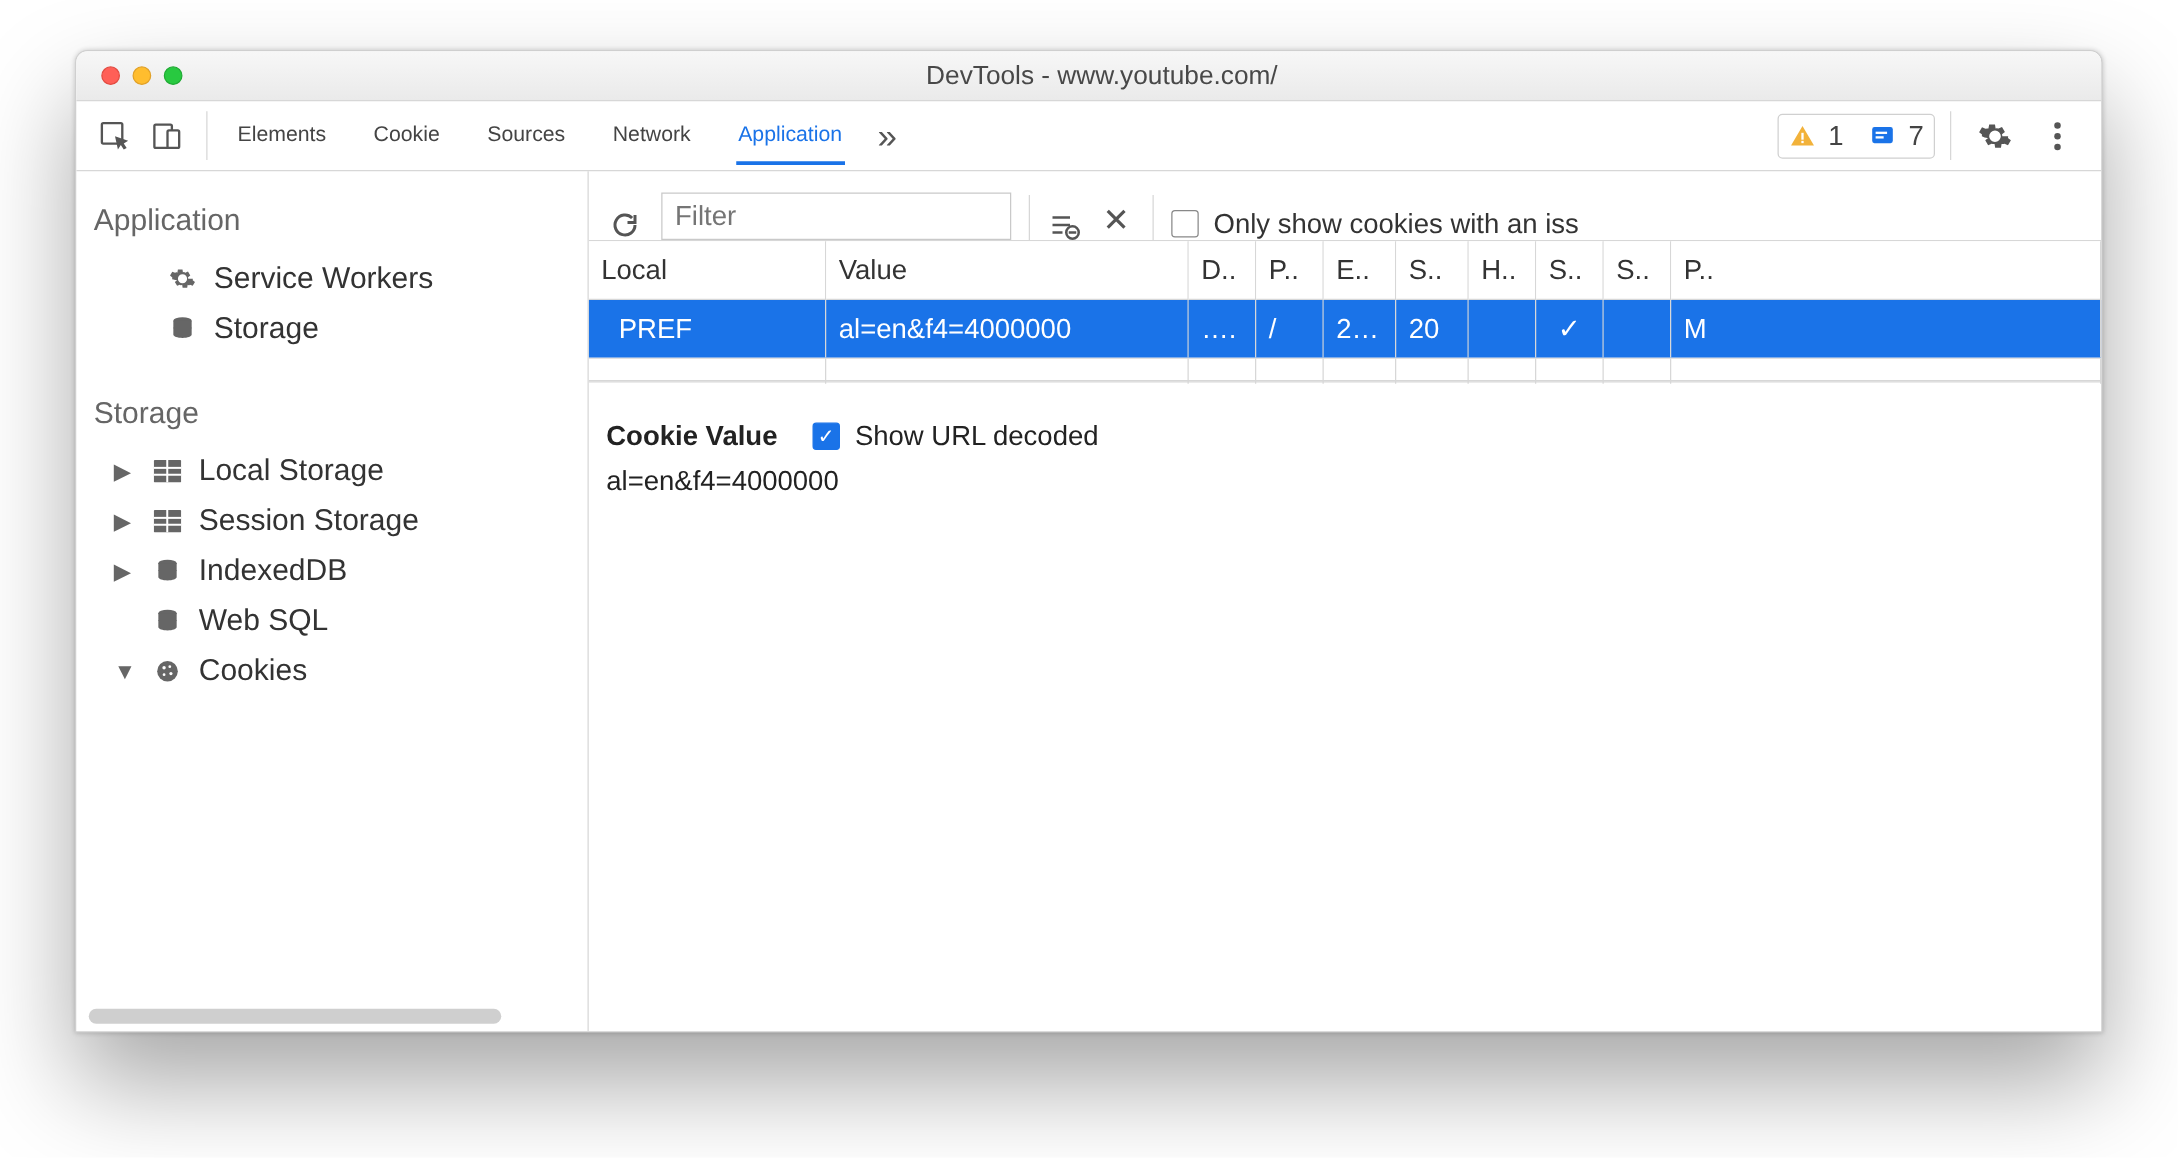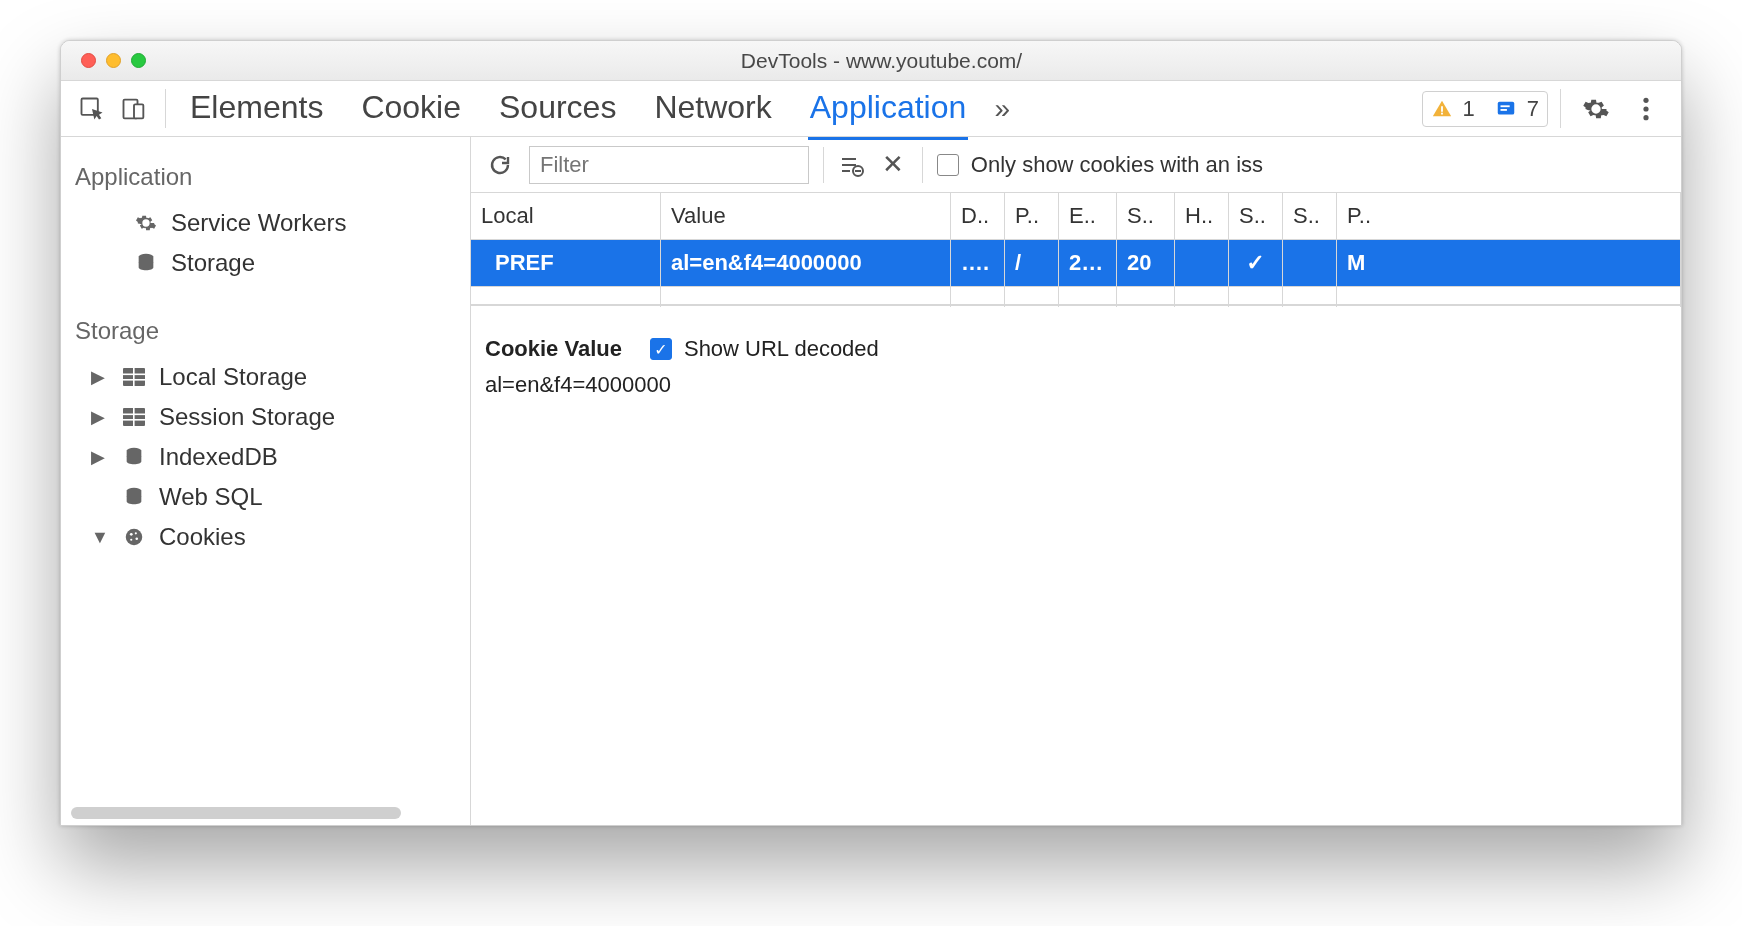--- a/index.html
+++ b/index.html
@@ -15,21 +15,21 @@
   .tl.red { background:#ff5f57; border:1px solid #e24b41;}
   .tl.yellow { background:#ffbd2e; border:1px solid #e1a128;}
   .tl.green { background:#28c940; border:1px solid #20ab34;}
   .title-text { flex:1; text-align:center; font-size:21px; color:#484848; font-weight:400;}
 
   
   .tabstrip { height:56px; border-bottom:1px solid #d7d7d7; display:flex; align-items:stretch; padding:0 12px; gap:4px;}
   .tool-inspect, .tool-device { width:38px; display:flex; align-items:center; justify-content:center; color:#5a5a5a;}
   .vsep { width:1px; background:#d7d7d7; margin:8px 8px;}
   .tabs { display:flex; align-items:center; gap:34px; padding:0 10px;}
-  .tab { font-size:32px; color:#444; cursor:pointer; padding:12px 2px 14px 2px; }
+  .tab { font-size:17px; color:#444; cursor:pointer; padding:12px 2px 14px 2px; }
   .tab.active { color:#1a73e8; border-bottom:3px solid #1a73e8; padding-bottom:11px;}
   .more-tabs { display:flex; align-items:center; justify-content:center; width:40px; color:#555; font-size:28px;}
   .strip-spacer { flex:1 }
   .badge-group { display:flex; align-items:center; gap:10px; border:1px solid #d0d0d0; border-radius:4px; padding:2px 8px; height:36px; align-self:center; font-size:22px; color:#444;}
   .warn-ico { color:#e8a23a; }
   .msg-ico { color:#1a73e8; }
   .settings-btn, .overflow-btn { width:46px; display:flex; align-items:center; justify-content:center; color:#555;}
   svg { display:block; }
 
   
@@ -37,35 +37,35 @@
   .sidebar { width:410px; border-right:1px solid #d7d7d7; overflow:hidden; position:relative; font-size:24px; color:#333;}
   .sidebar-inner { padding:16px 6px 0 6px; }
   .section-title { color:#666; font-size:24px; padding:10px 8px 12px 8px; }
   .tree-item { display:flex; align-items:center; gap:12px; padding:6px 6px 6px 24px; }
   .tree-item.child { padding-left:36px;}
   .tree-arrow { width:18px; color:#666; font-size:18px;}
   .tree-icon { width:26px; display:flex; justify-content:center; color:#555;}
   .sidebar .hscroll { position:absolute; bottom:6px; left:10px; height:12px; width:330px; background:#cfcfcf; border-radius:6px;}
 
   .main { flex:1; display:flex; flex-direction:column; min-width:0;}
-  .toolbar { height:56px; border-bottom:1px solid #d7d7d7; display:flex; align-items:center; gap:14px; padding:0 14px; font-size:22px; color:#333;}
+  .toolbar { height:56px; border-bottom:1px solid #d7d7d7; display:flex; align-items:flex-end; gap:14px; padding:0 14px; font-size:22px; color:#333;}
   .refresh-btn { color:#555; width:30px; display:flex; justify-content:center;}
   .filter-input { height:38px; width:280px; border:1px solid #c9c9c9; font-size:22px; padding:2px 10px; color:#888;}
   .tb-sep { width:1px; background:#d7d7d7; height:36px; }
   .cbx { width:22px; height:22px; border:1.5px solid #888; border-radius:3px; display:inline-flex; align-items:center; justify-content:center; background:#fff;}
   .cbx.checked { background:#1a73e8; border-color:#1a73e8; color:#fff; font-size:16px;}
 
   
   .table { display:flex; flex-direction:column; font-size:22px; color:#222;}
   .thead, .trow { display:flex; align-items:stretch; }
   .th, .td { border-right:1px solid #d7d7d7; padding:10px 10px; overflow:hidden; white-space:nowrap; text-overflow:ellipsis;}
   .th { background:#fff; border-bottom:1px solid #d7d7d7; color:#333;}
   .c0{width:190px} .c1{width:290px} .c2{width:54px} .c3{width:54px} .c4{width:58px} .c5{width:58px} .c6{width:54px} .c7{width:54px} .c8{width:54px} .c9{flex:1}
   .trow.selected .td { background:#1a73e8; color:#fff; }
-  .trow { border-bottom:1px solid #d7d7d7;font-weight:bold;}
+  .trow { border-bottom:1px solid #d7d7d7;}
   .tick { text-align:center;}
 
   .detail { border-top:1px solid #d7d7d7; padding:14px 14px; font-size:22px; color:#222;}
   .detail-row { display:flex; align-items:center; gap:28px; margin-bottom:10px;margin-top:16px;}
   .detail-title { font-weight:700;}
   .detail-cb { display:flex; align-items:center; gap:12px;}
 
 </style>
 </head>
 <body>

